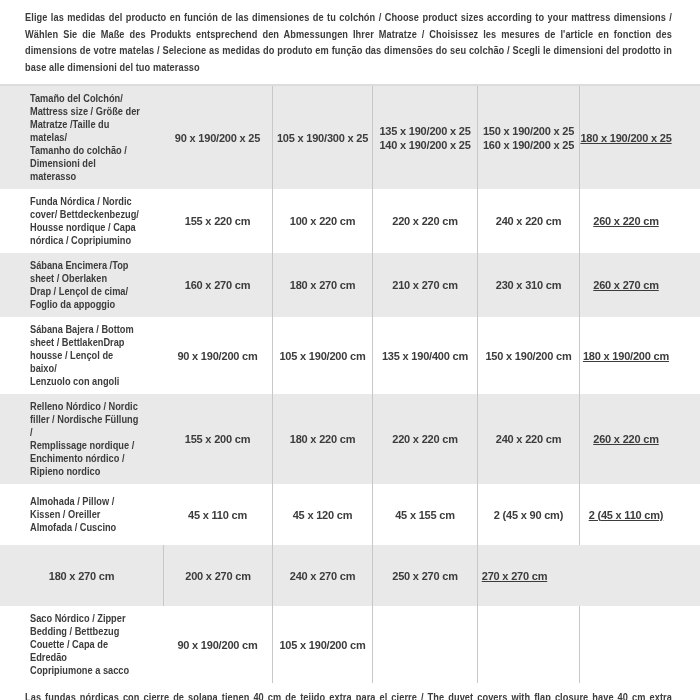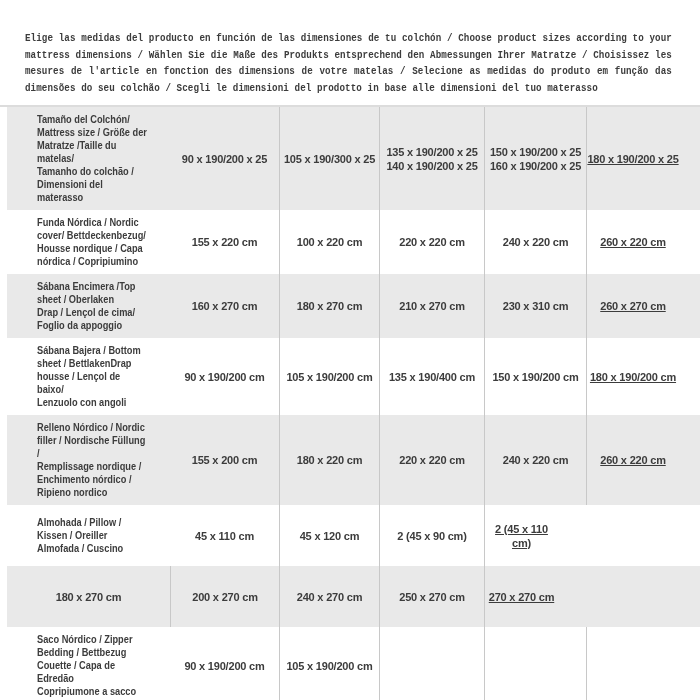--- a/index.html
+++ b/index.html
@@ -15,25 +15,25 @@
   .para-wrap { margin-left: 25px; overflow: visible; }
   .para {
     width: 772px;
     transform: scaleX(0.838);
     transform-origin: 0 0;
     font-size: 11px;
     line-height: 16.5px;
     text-align: justify;
     letter-spacing: 0.1px;
   }
-  .intro-wrap { margin-top: 30px; margin-bottom: 9px; font-family: Liberation Mono, monospace; }
+  .intro-wrap { margin-top: 9px; margin-bottom: 9px; }
   .foot-wrap  { margin-top: 6px; }
 
   
-  .size-table { width: 700px; border-top: 2px solid #dcdcdc; padding-left: 7px; }
+  .size-table { width: 700px; border-top: 2px solid #dcdcdc; }
   .trow {
     display: grid;
     grid-template-columns: 163px 109px 100px 105px 102px 121px;
     width: 700px;
   }
   .trow.alt { background: #e9e9e9; }
   .cell { display: flex; align-items: center; }
   .label-cell { padding: 6px 2px 6px 30px; min-height: 61px; }
   .label-inner {
     width: 158px;
@@ -140,20 +140,21 @@
   </div>
 
   <div class="trow">
     <div class="cell label-cell">
         <div class="label-inner">Almohada  / Pillow /
 Kissen / Oreiller
 Almofada / Cuscino</div>
       </div>
     <div class="cell val-cell">45 x 110 cm</div>
     <div class="cell val-cell bl">45 x 120 cm</div>
+    <div class="cell val-cell bl">45 x 155 cm</div>
     <div class="cell val-cell bl">2 (45 x 90 cm)</div>
     <div class="cell val-cell bl last">2 (45 x 110 cm)</div>
   </div>
 
   <div class="trow alt">
     <div class="cell val-cell">180 x 270 cm</div>
     <div class="cell val-cell bl">200 x 270 cm</div>
     <div class="cell val-cell bl">240 x 270 cm</div>
     <div class="cell val-cell bl">250 x 270 cm</div>
     <div class="cell val-cell bl last">270 x 270 cm</div>

